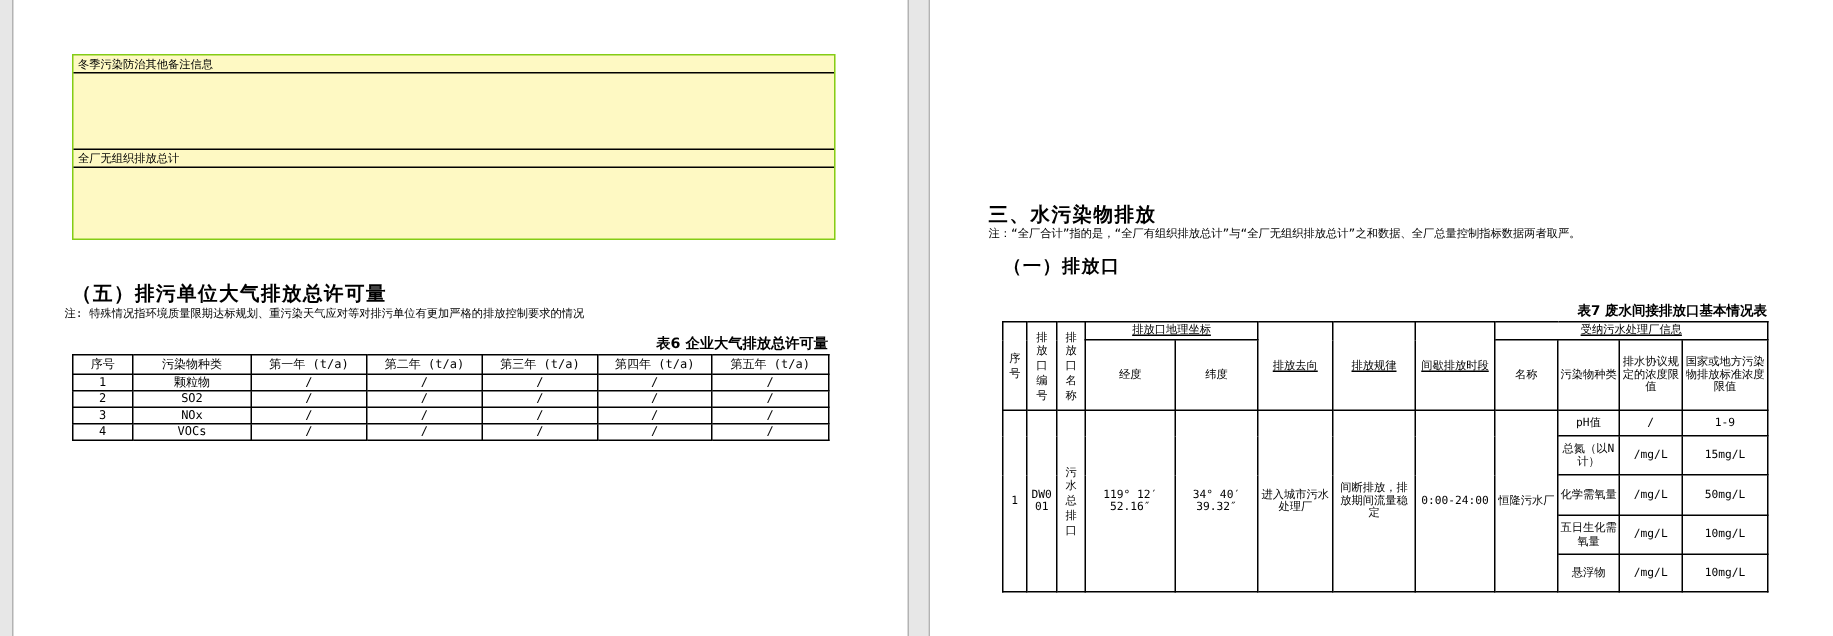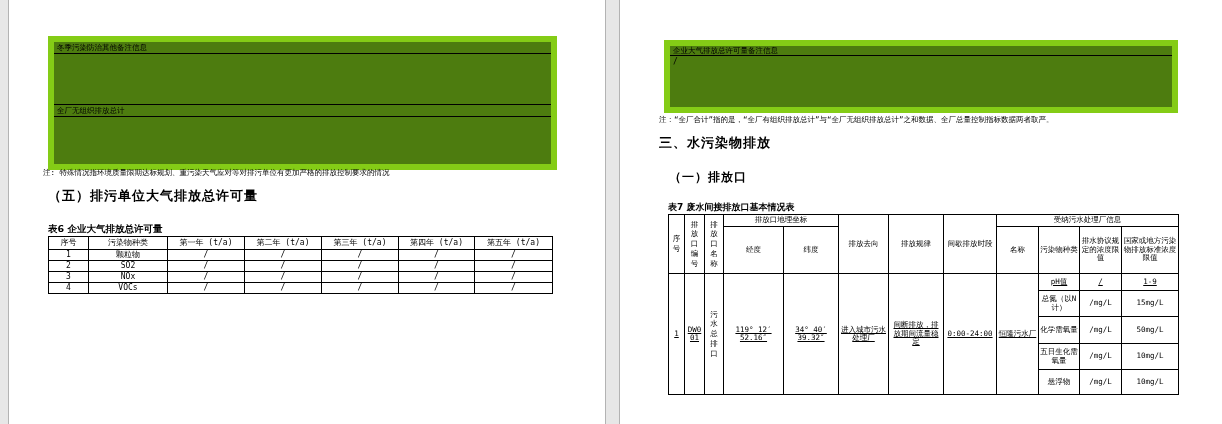--- a/index.html
+++ b/index.html
@@ -8,43 +8,43 @@
     background:#e7e7e7;
     font-family:"DejaVu Sans Mono","DejaVu Sans",sans-serif;
     color:#000;
   }
   .page{position:absolute;top:0;height:424px;background:#fff;}
   #page-left{left:8px;width:596px;border-left:1px solid #b3b3b3;border-right:1px solid #b3b3b3;}
   #page-right{left:619px;width:610px;border-left:1px solid #b3b3b3;}
   .abs{position:absolute;}
 
   
-  .ibox{border:6px solid #84cc16;box-sizing:border-box;background:#4d7c0f;}
+  .ibox{border:1px solid #84cc16;box-sizing:border-box;background:#fef9c3;}
   .ibox-header{border-bottom:1px solid #000;font-size:7.5px;line-height:11px;height:11px;padding-left:3px;white-space:nowrap;overflow:hidden;}
   .ibox-body{font-size:8px;line-height:10px;padding:1px 3px;box-sizing:border-box;}
   .ibox-body.mid{border-bottom:1px solid #000;}
 
-  .note{font-size:7.5px;line-height:9px;}
+  .note{font-size:7.5px;line-height:9px;margin-top:36px;}
   .h-big{font-size:13px;font-weight:bold;letter-spacing:1px;font-family:"DejaVu Sans",sans-serif;}
   .h-med{font-size:12px;font-weight:bold;letter-spacing:1px;font-family:Liberation Serif, serif;}
-  .tbl-title{font-weight:bold;font-size:9.5px;text-align:left;font-family:"DejaVu Sans",sans-serif;}
+  .tbl-title{font-weight:bold;font-size:9.5px;text-align:right;font-family:"DejaVu Sans",sans-serif;}
 
   table{border-collapse:collapse;table-layout:fixed;}
   td{border:1px solid #000;text-align:center;vertical-align:middle;padding:0 1px;overflow:hidden;}
 
   
   #t6{width:504px;font-size:8px;}
   #t6 td{height:10px;line-height:10px;}
   #t6 tr.hd td{height:12px;line-height:12px;}
 
   
   #t7{width:510px;font-size:7.5px;line-height:8.5px;}
-  #t7 tr.h1 td{height:11px;}
+  #t7 tr.h1 td{height:11px;text-decoration:underline;}
   #t7 tr.h2 td{height:46px;}
-  #t7 tr.r1 td{height:16px;text-decoration:underline;}
+  #t7 tr.r1 td{height:16px;}
   #t7 tr.r2 td{height:25px;}
   #t7 tr.r3 td{height:26px;}
   #t7 tr.r4 td{height:25px;}
   #t7 tr.r5 td{height:24px;}
   .vtext{display:inline-block;width:1em;word-break:break-all;line-height:1.3;}
   .brk{word-break:break-all;}
 </style>
 </head>
 <body>
 
@@ -118,24 +118,20 @@
       <td>/</td>
       <td>/</td>
       <td>/</td>
     </tr>
   </tbody>
     </table>
 </div>
 
 <div class="page" id="page-right">
 
-  <div class="ibox abs" style="left:44px;top:40px;width:514px;">
-    <div class="ibox-header" style="height:9px;line-height:9px;">企业大气排放总许可量备注信息</div>
-    <div class="ibox-body" style="height:51px;text-align:left;">/</div>
-  </div>
 
   <div class="note abs" style="left:39px;top:115px;width:555px;">注：“全厂合计”指的是，“全厂有组织排放总计”与“全厂无组织排放总计”之和数据、全厂总量控制指标数据两者取严。</div>
 
   <div class="h-big abs" style="left:39px;top:134px;">三、水污染物排放</div>
 
   <div class="h-med abs" style="left:49px;top:169px;">（一）排放口</div>
 
   <div class="tbl-title abs" style="left:48px;top:201px;width:510px;font-size:9px;">表7 废水间接排放口基本情况表</div>
 
   <table id="t7" class="abs" style="left:48px;top:214px;">

